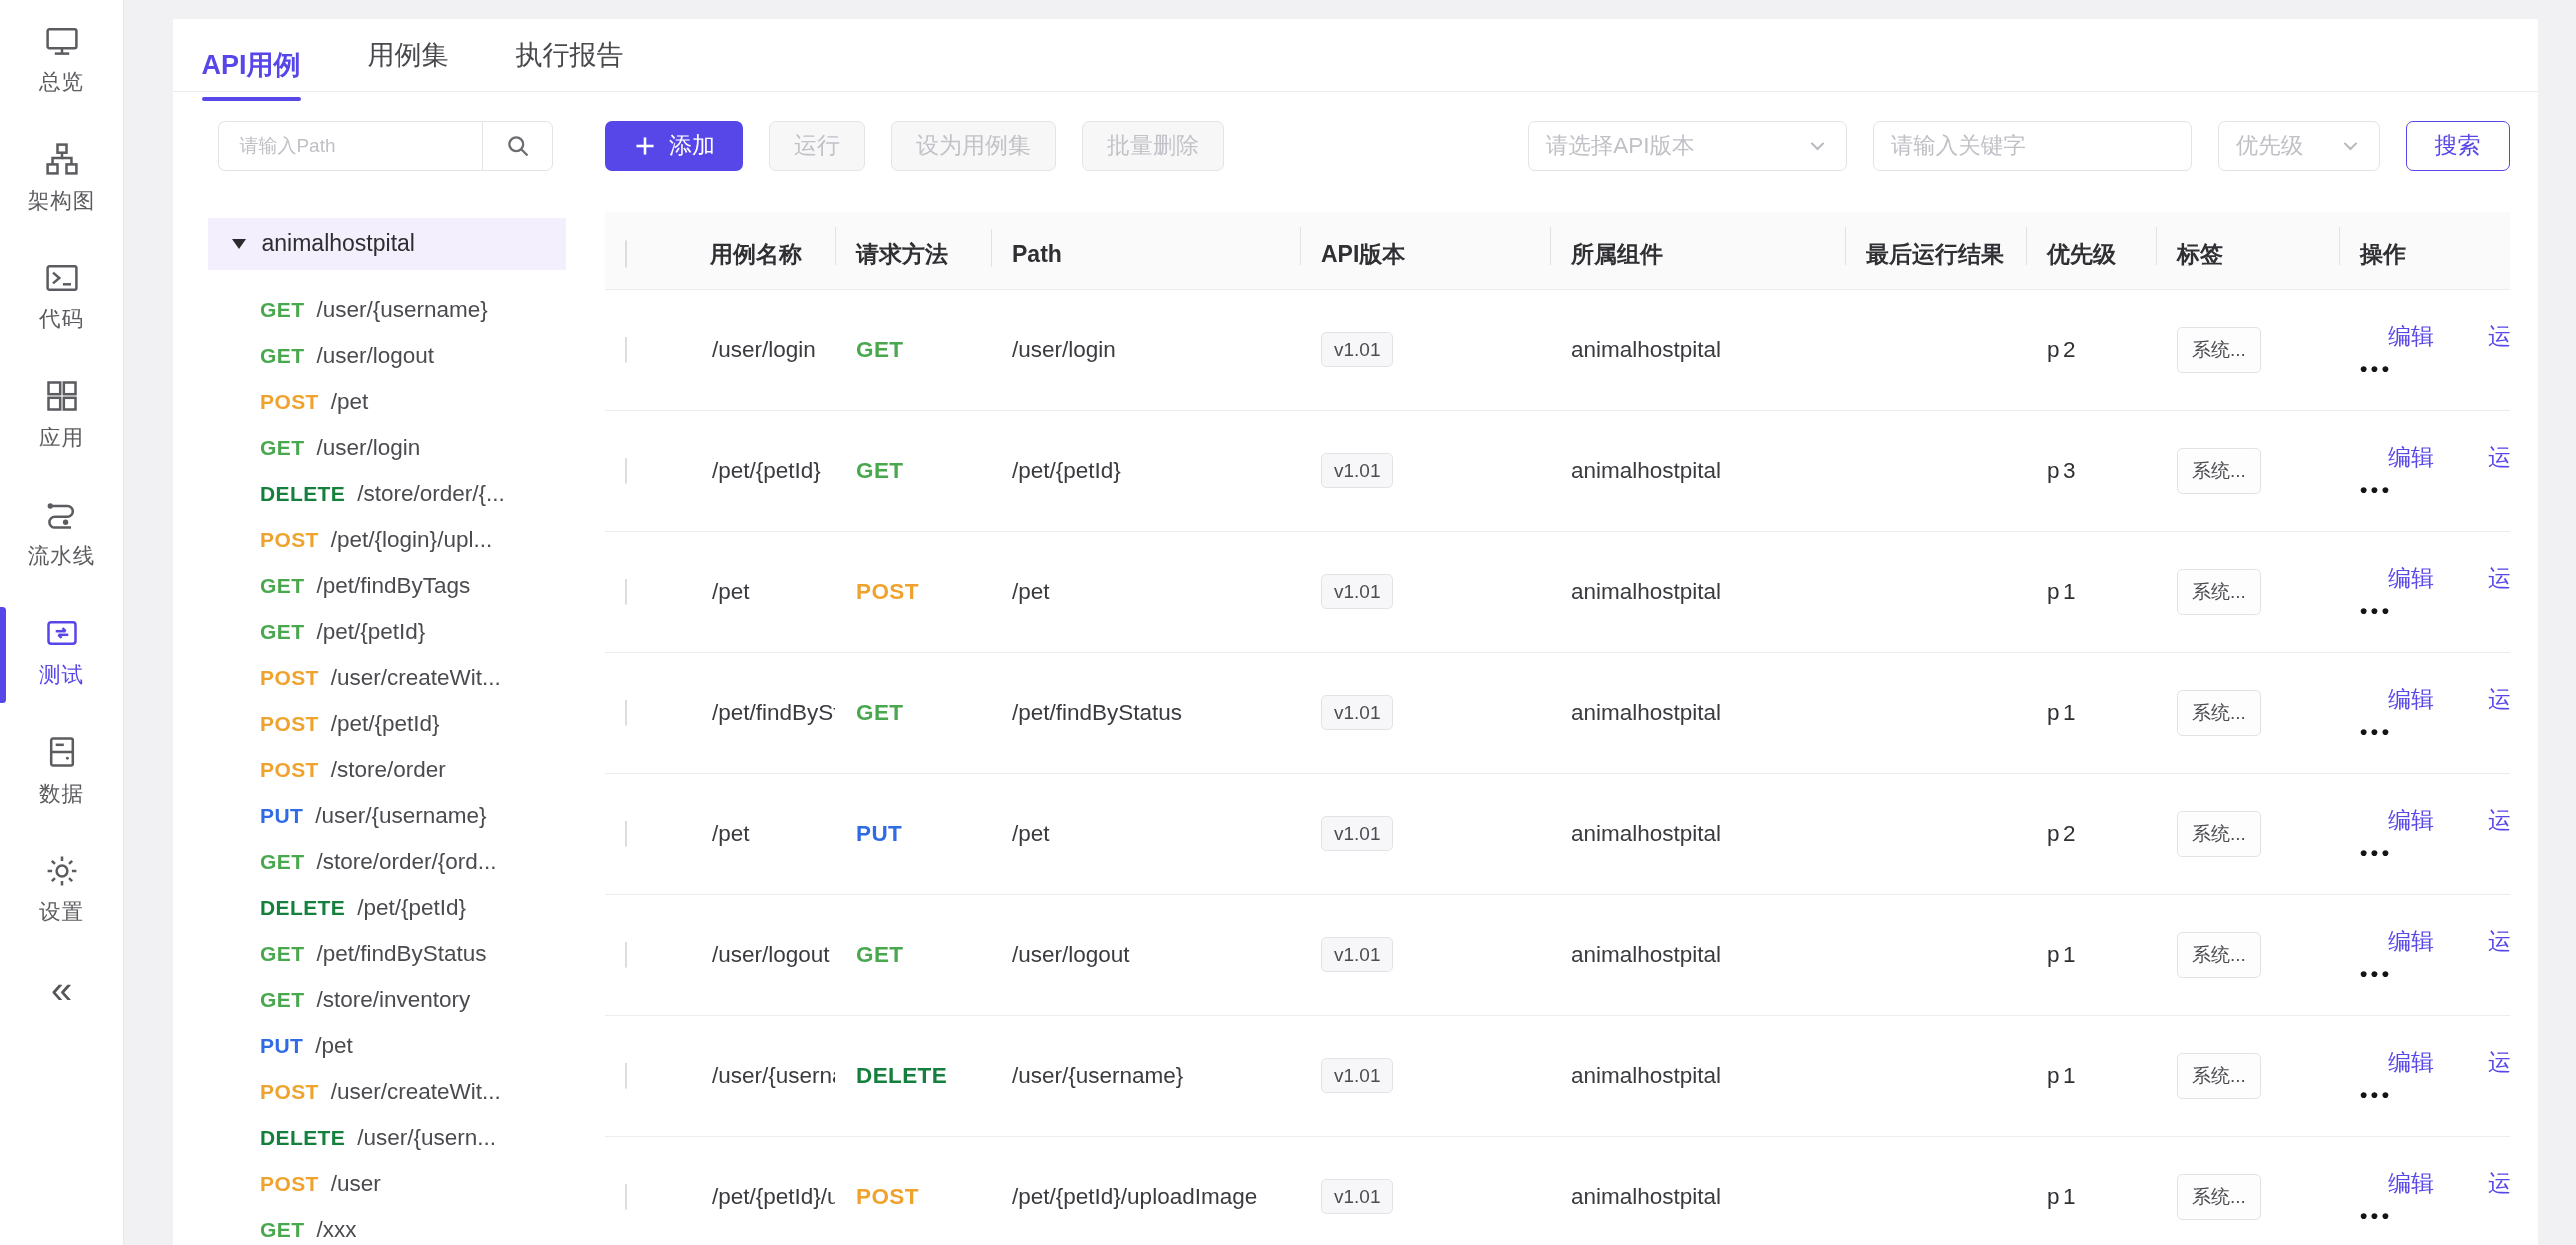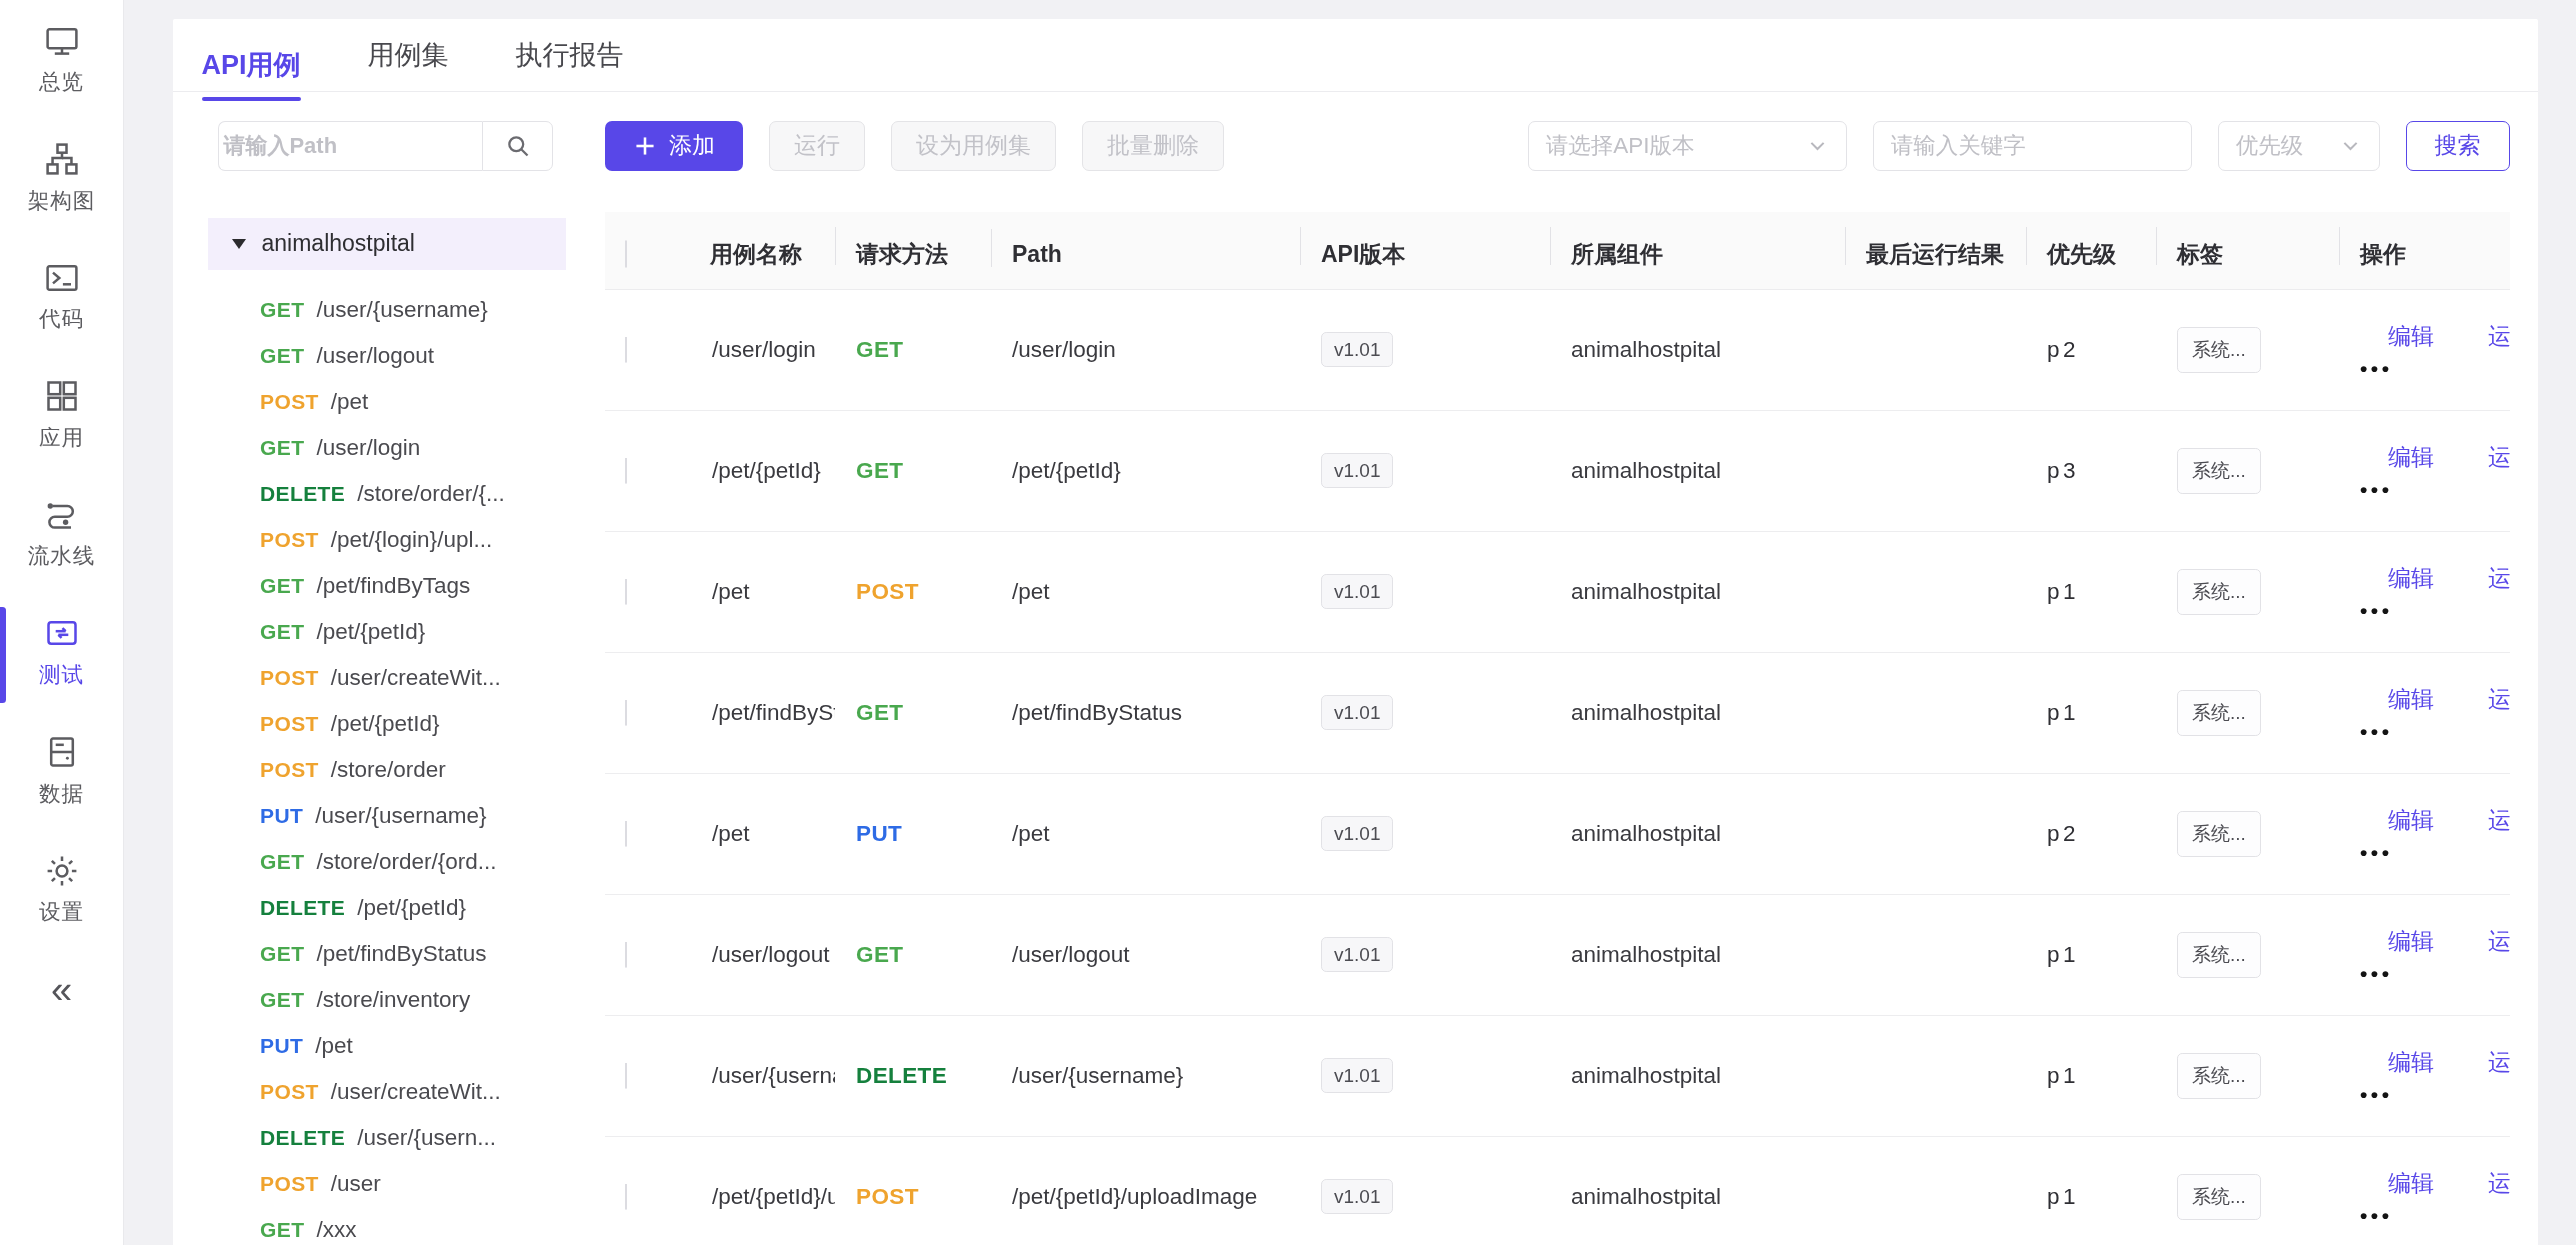--- a/index.html
+++ b/index.html
@@ -32,21 +32,21 @@
   .tab[data-active="true"] { color:#5847e8; font-weight:bold;margin-top:20px; }
   .tab[data-active="true"]::after { content:""; position:absolute; left:0; right:0; bottom:0;
     height:4.3px; background:#5847e8; border-radius:2.6px; }
 
   .content { display:flex; height:calc(100% - 73px); }
 
   
   .tree-panel { width:393px; padding:28.5px 0 0 35px; flex:none; }
   .search-row { display:flex; margin-left:10.4px; width:335px; height:50px; }
   .tree-search { width:264px; height:50px; border:0.9px solid #e3e3e7; border-right:none;
-    border-radius:7px 0 0 7px; padding:0 4px; font-size:22px; color:#333; outline:none;font-weight:bold; }
+    border-radius:7px 0 0 7px; padding:0 20px; font-size:19px; color:#333; outline:none; }
   .tree-search::placeholder { color:#c0c0c6; }
   .search-btn { width:71px; height:50px; border:0.9px solid #e3e3e7; border-radius:0 7px 7px 0;
     background:#fff; display:flex; align-items:center; justify-content:center; cursor:pointer; }
   .tree-root { margin-top:47px; height:52px; background:#f3effc; display:flex;
     align-items:center; gap:15.5px; padding-left:24px; width:358px; cursor:pointer; }
   .caret { width:0; height:0; border-left:7.8px solid transparent; border-right:7.8px solid transparent;
     border-top:10.4px solid #2b2b2e; }
   .tree-root .root-lbl { font-size:23px; color:#2e2e32; }
   .tree-list { margin-top:17.3px; }
   .tree-item { height:46px; display:flex; align-items:center; gap:12px;

